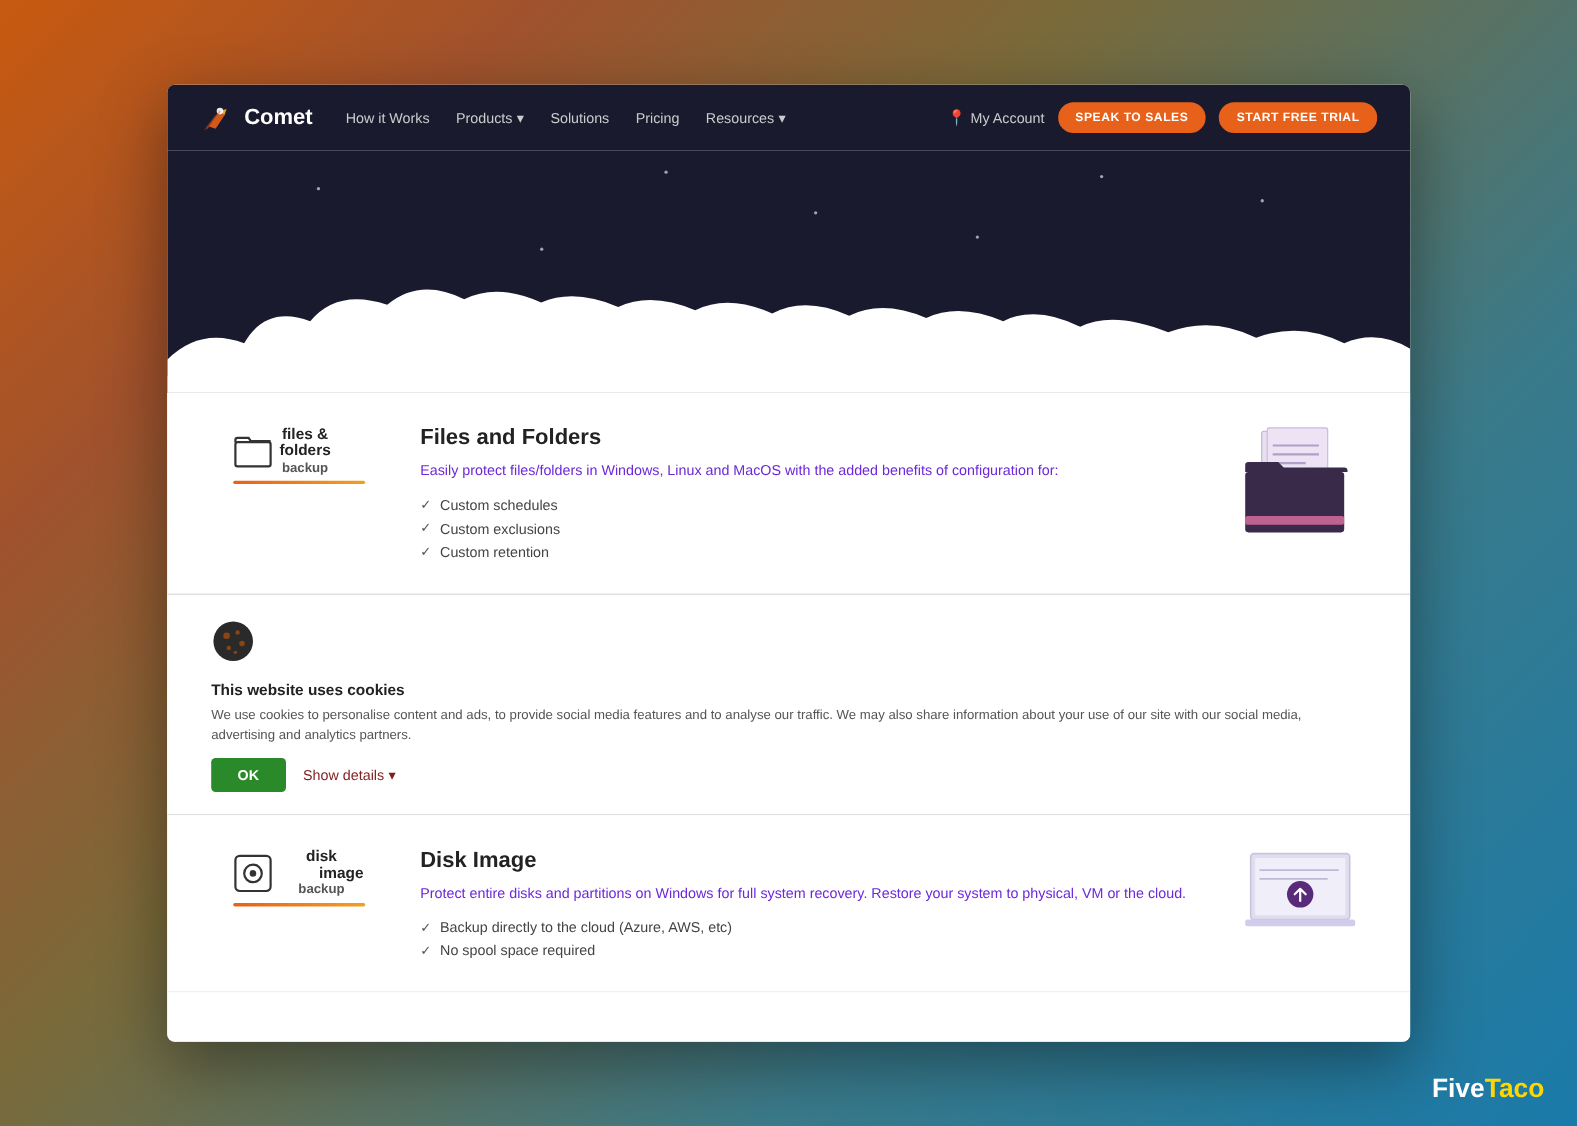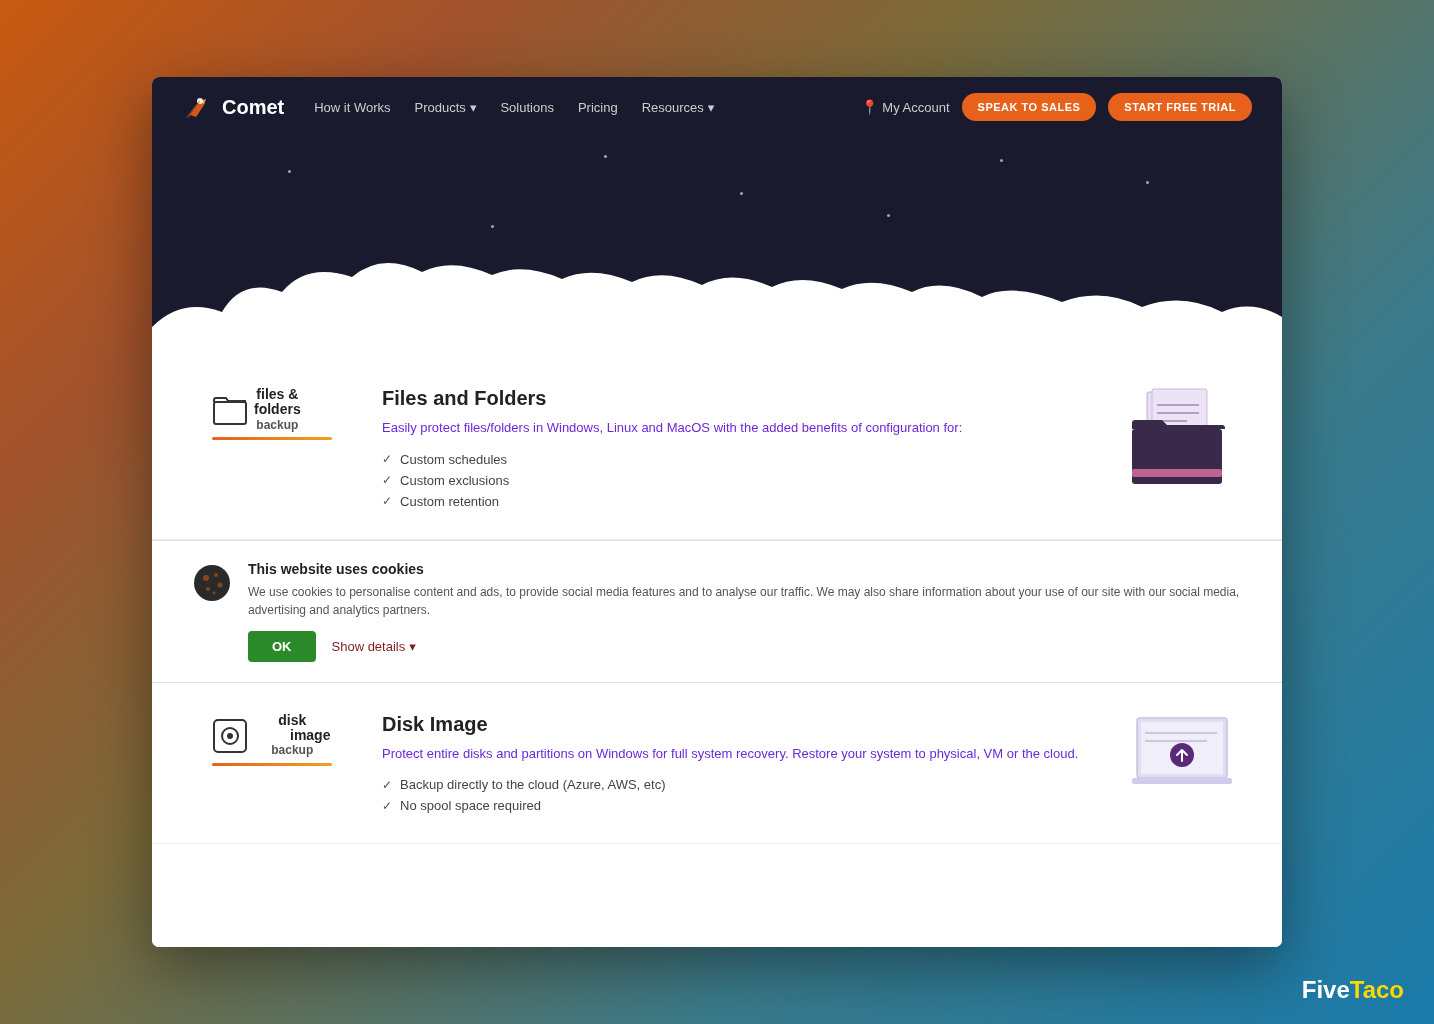--- a/index.html
+++ b/index.html
@@ -239,20 +239,21 @@
 
     
     .cookie-banner {
       background: #fff;
       border-top: 1px solid #e0e0e0;
       border-bottom: 1px solid #e0e0e0;
       padding: 20px 40px;
       display: flex;
       align-items: flex-start;
       gap: 16px;
+      flex-direction: column;
     }
 
     .cookie-icon {
       width: 40px;
       height: 40px;
       flex-shrink: 0;
       margin-top: 2px;
     }
 
     .cookie-content {

